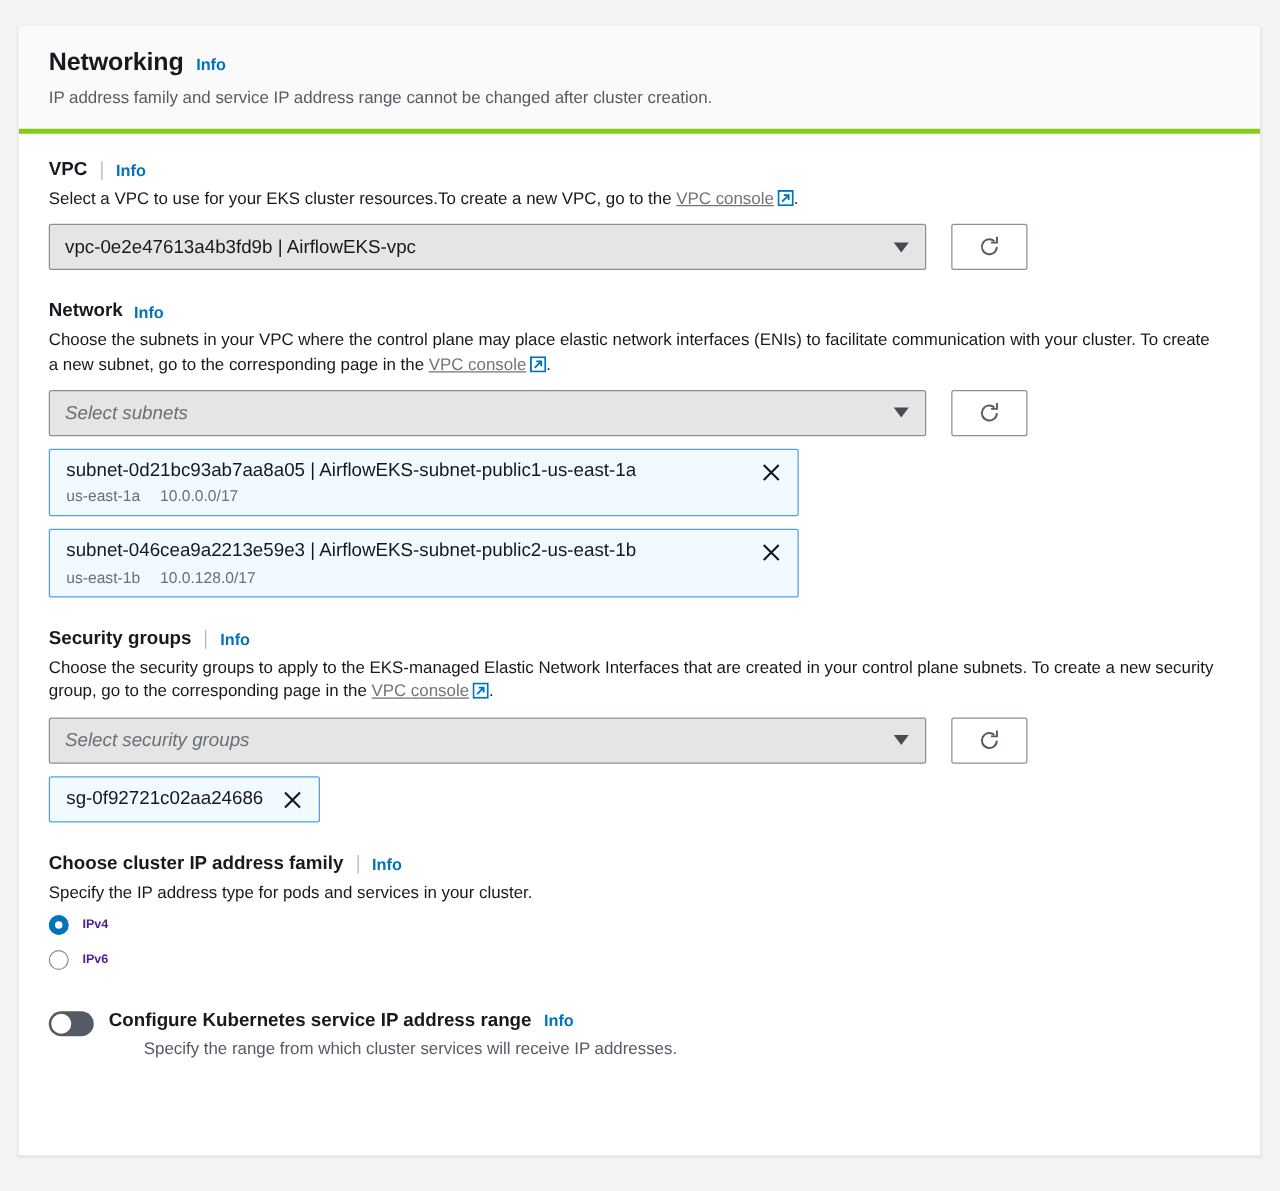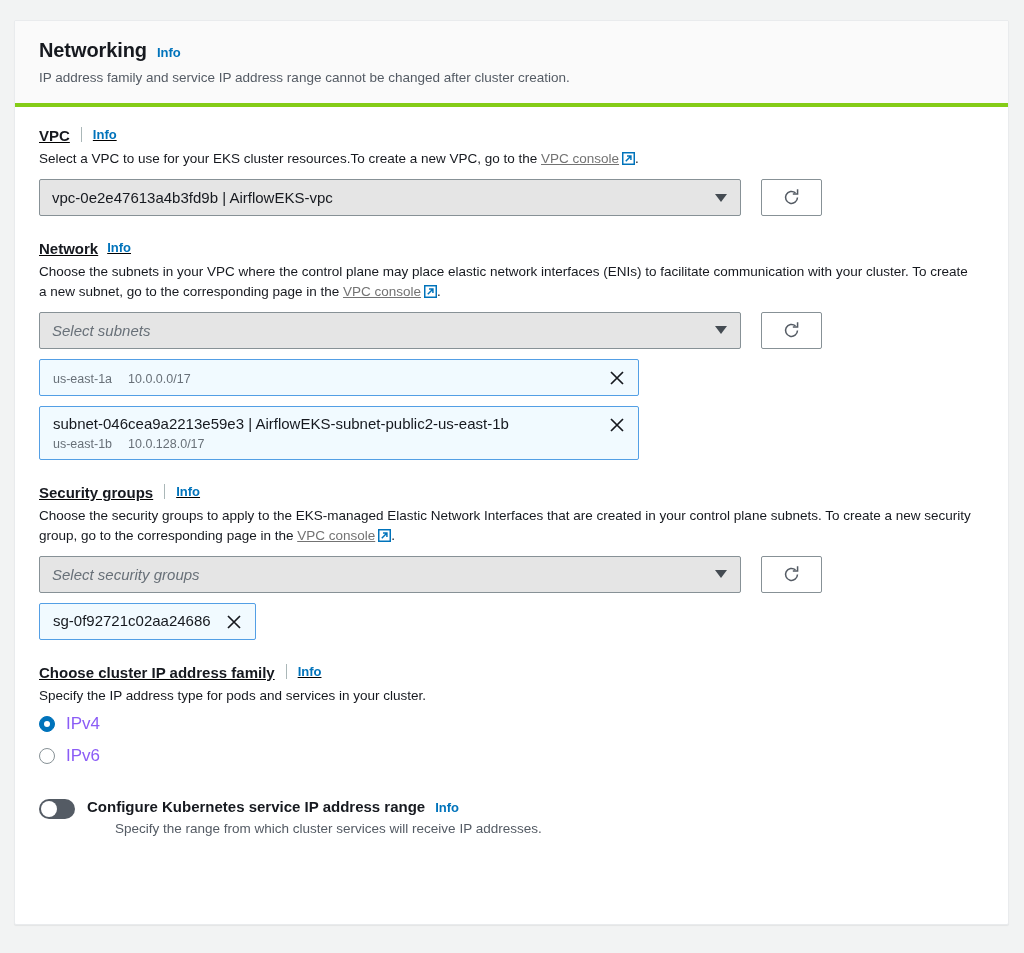--- a/index.html
+++ b/index.html
@@ -61,24 +61,23 @@
 
   .panel-body {
     padding: 20px 24px 24px 24px;
     box-sizing: border-box;
   }
 
   .field-block { margin-bottom: 2px; }
 
   .field-label-row {
     display: flex;
-    align-items: flex-start;
+    align-items: flex-end;
     gap: 0px;
     margin-bottom: 5px;
-    text-decoration: underline;
   }
   .field-label {
     font-size: 15px;
     font-weight: bold;
     color: #16191f;
   }
   .label-divider {
     display: inline-block;
     width: 1px;
     height: 15px;
@@ -225,22 +224,23 @@
   .radio-outer.off {
     background: #ffffff;
     border: 1px solid #879196;
   }
   .radio-dot {
     width: 6px; height: 6px;
     border-radius: 50%;
     background: #ffffff;
   }
   .radio-label {
-    font-size: 17px;
-    color: #8b5cf6;
+    font-size: 10px;
+    color: #4c1d95;
+    font-weight: bold;
   }
 
   .toggle-block {
     margin-top: 32px;
     display: flex;
     align-items: flex-start;
     gap: 12px;
   }
   .toggle {
     width: 36px;
@@ -342,20 +342,21 @@
           <svg width="19" height="19" viewBox="0 0 20 20">
             <path d="M16.3 10 A6.3 6.3 0 1 1 14.2 5.2" fill="none" stroke="#545b64" stroke-width="1.6"></path>
             <path d="M16.4 2.2 L16.4 6.4 L12.2 6.4" fill="none" stroke="#545b64" stroke-width="1.6" stroke-linecap="square"></path>
           </svg>
         </div>
       </div>
 
       <div class="token subnet-token">
         <div class="token-row">
           <div>
+            <div class="token-main">subnet-0d21bc93ab7aa8a05 | AirflowEKS-subnet-public1-us-east-1a</div>
             <div class="token-sub">
               <span>us-east-1a</span>
               <span>10.0.0.0/17</span>
             </div>
           </div>
           <svg class="token-x" viewBox="0 0 18 18">
             <path d="M3 3 L15 15 M15 3 L3 15" stroke="#16191f" stroke-width="1.7" fill="none"></path>
           </svg>
         </div>
       </div>

